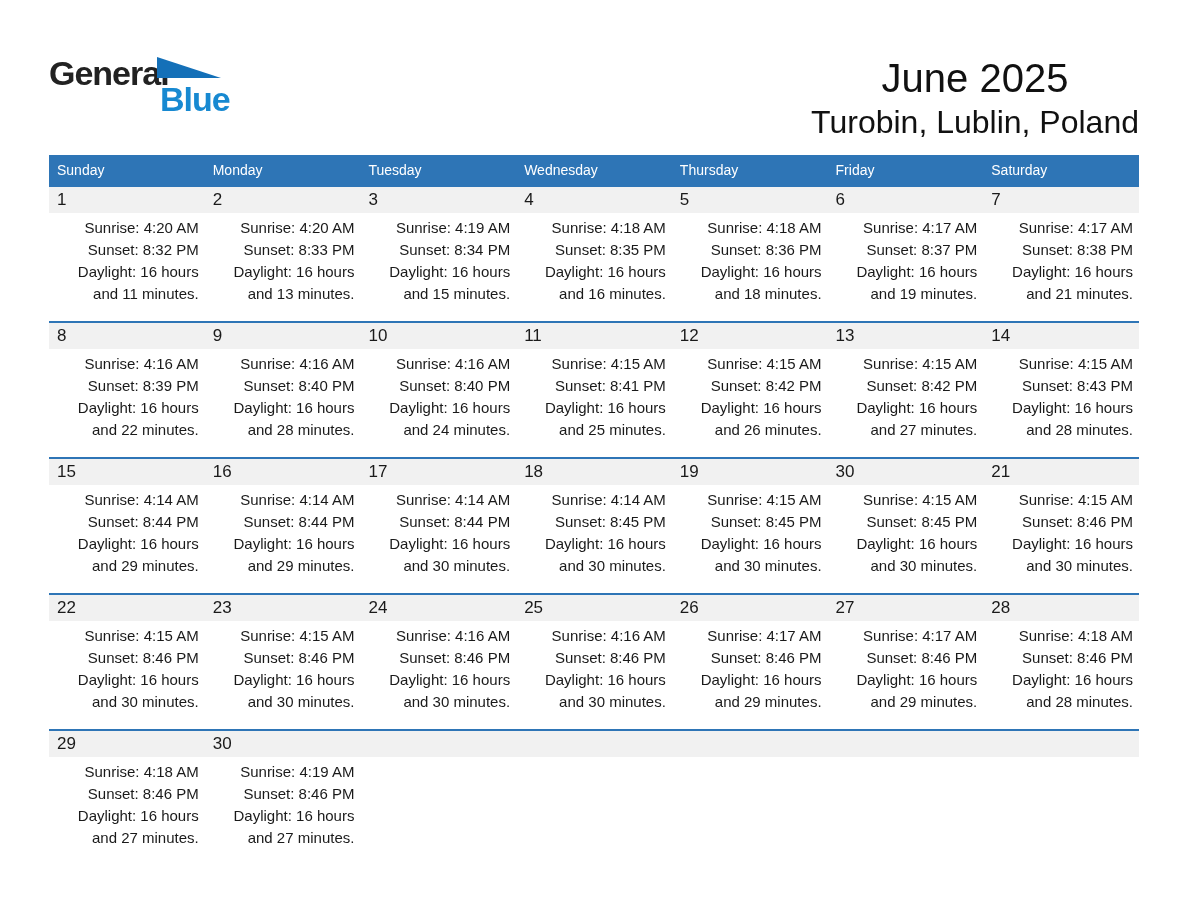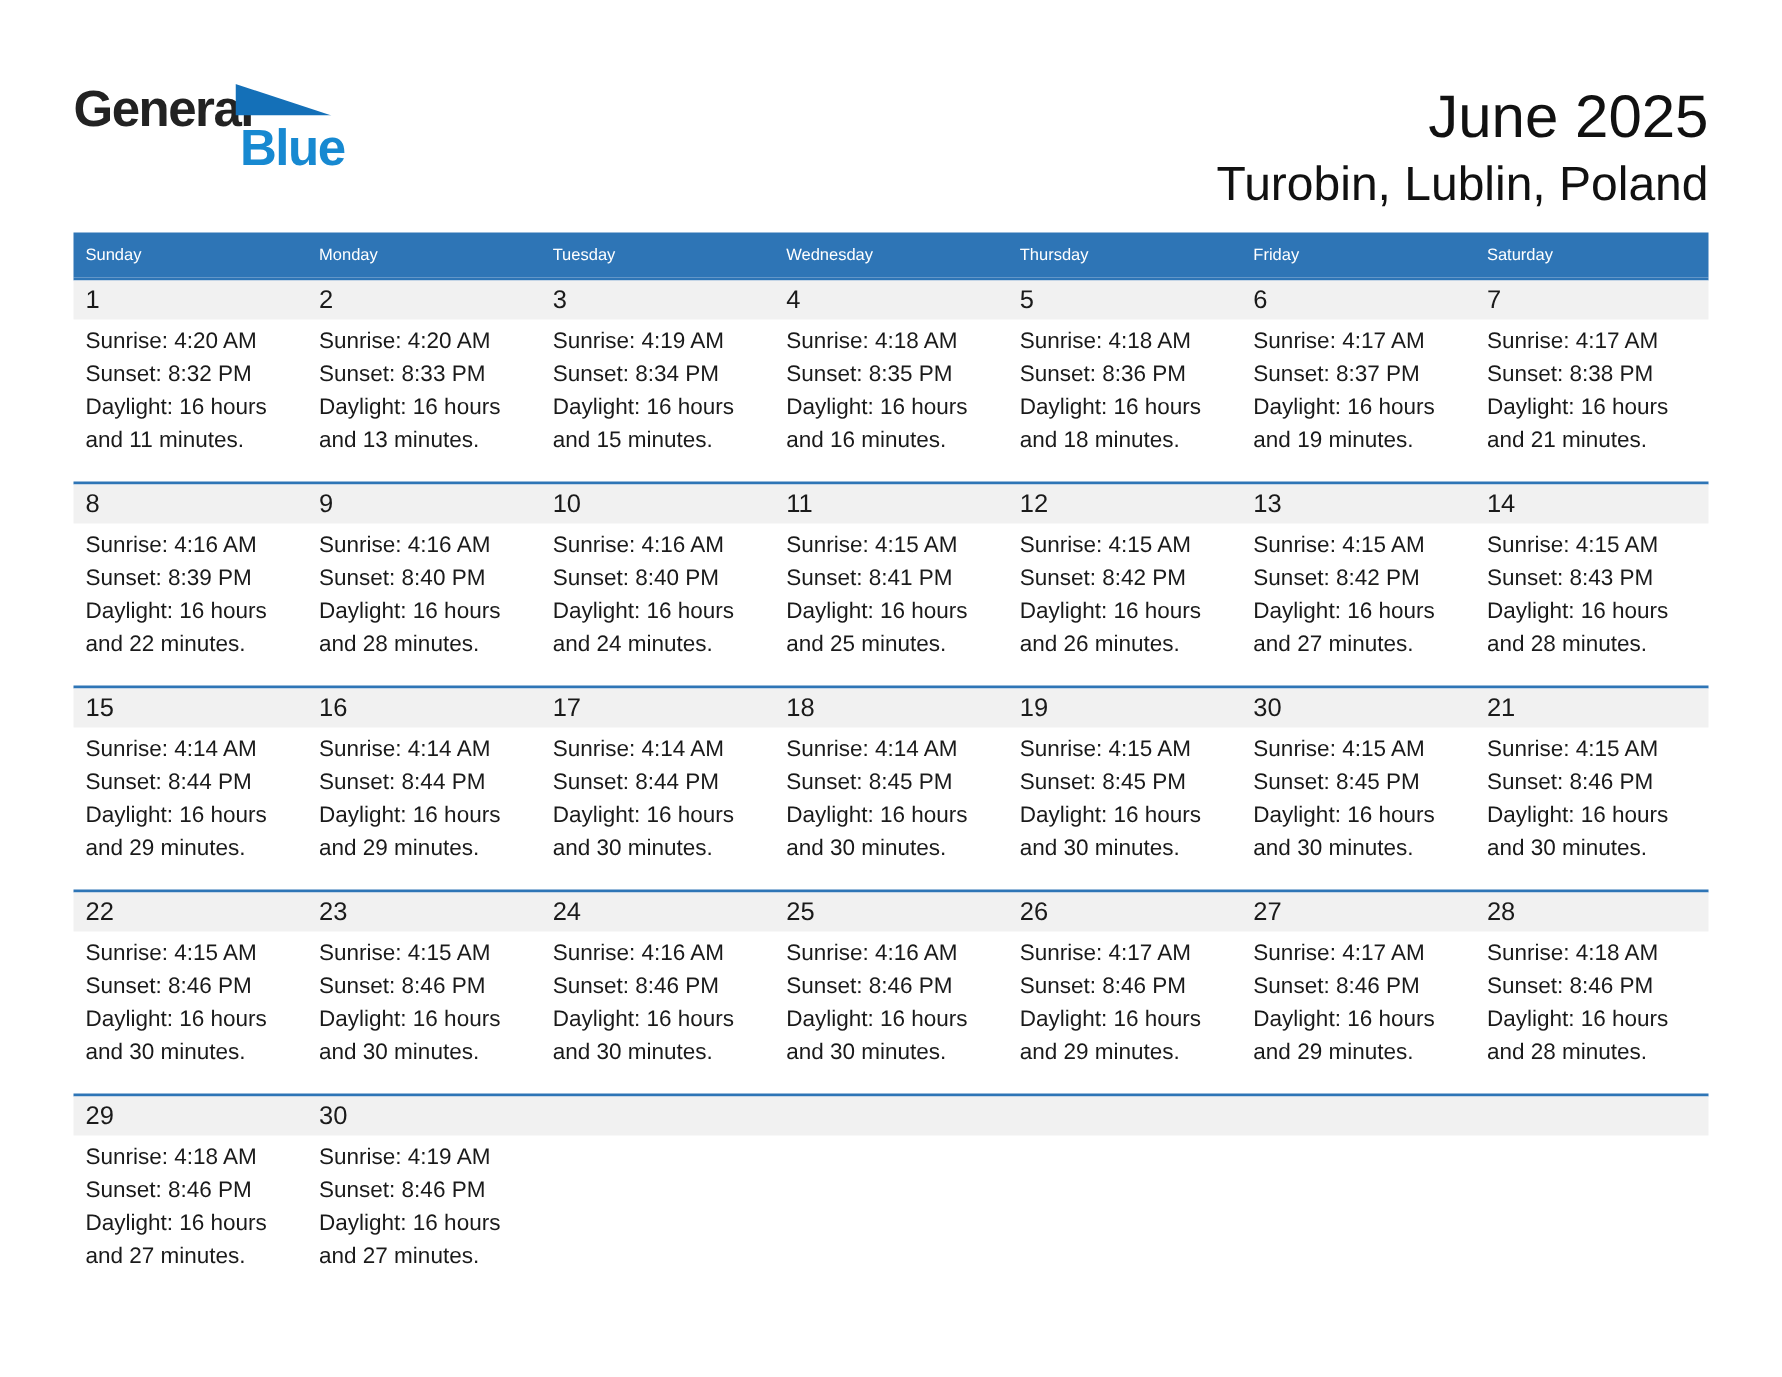--- a/index.html
+++ b/index.html
@@ -7,37 +7,37 @@
               font-family:"Liberation Sans", sans-serif; color:var(--text-dark,#1a1a1a); }
   .page { width:1188px; height:918px; padding:0 49px; }
 
   
   .top { display:flex; justify-content:space-between; align-items:flex-start; padding-top:56px; }
   .logo { line-height:1; }
   .logo-top { display:flex; align-items:flex-end; }
   .logo-general { font-size:34px; font-weight:600; letter-spacing:-1px; color:var(--logo-black,#222222); }
   .logo-triangle { color:var(--logo-triangle,#1470B8); margin-left:-12px; margin-bottom:9px; }
   .logo-blue { font-size:34px; font-weight:600; letter-spacing:-1px; color:var(--logo-blue,#1789D1); margin-left:111px; margin-top:-8px; }
-  .title-block { text-align:right; }
+  .title-block { text-align:center; }
   .month-title { font-size:40px; line-height:44px; font-weight:400; color:#111; }
   .location { font-size:32px; line-height:28px; margin-top:8px; color:#111; }
 
   
   .calendar { margin-top:19px; width:1090px; }
   .weekday-row { display:grid; grid-template-columns:repeat(7,1fr); background:var(--header-blue,#2E75B6);
                  height:30px; align-items:center; }
-  .weekday-cell { color:#ffffff; font-size:11px; padding-left:8px; }
+  .weekday-cell { color:#ffffff; font-size:14px; padding-left:8px; }
 
   .week { border-top:2px solid var(--header-blue,#2E75B6); padding-bottom:16px; }
   .week:first-of-type { border-top:none; }
   .numbers { display:grid; grid-template-columns:repeat(7,1fr); background:var(--band-gray,#F1F1F1);
              height:26px; align-items:center; }
   .num { font-size:17px; padding-left:8px; }
   .details { display:grid; grid-template-columns:repeat(7,1fr); padding-top:4px; }
-  .cell { padding-left:8px; padding-right:6px; }
+  .cell { padding-left:8px; padding-right:6px;text-align:right; }
   .ln { font-size:15px; line-height:22px; white-space:nowrap; }
 </style>
 </head>
 <body>
 
 <div class="page">
 
   <div class="top">
     <div class="logo">
       <div class="logo-top">

